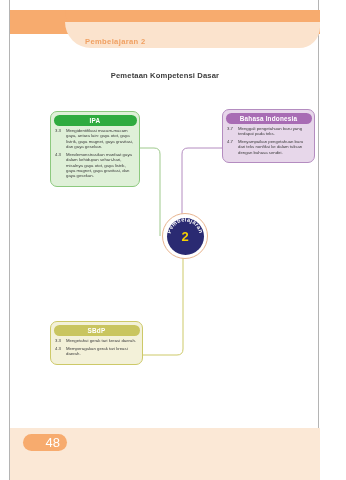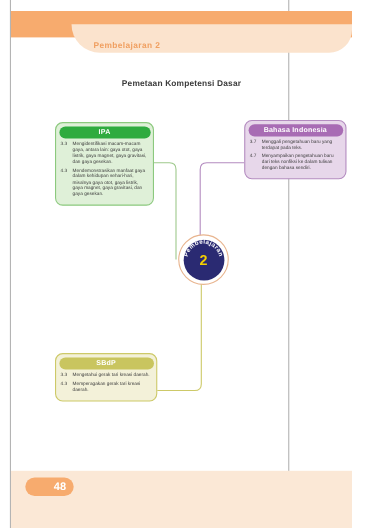--- a/index.html
+++ b/index.html
@@ -18,21 +18,21 @@
   #page-root {
     position: relative;
     width: 346px;
     height: 480px;
     background: #ffffff;
   }
   .page-sheet {
     position: absolute;
     left: 9px;
     top: 0px;
-    width: 254px;
+    width: 310px;
     height: 480px;
     background: #ffffff;
     border-left: 1px solid #b4b4b4;
     border-right: 1px solid #b4b4b4;
     box-sizing: border-box;
   }
 
   
   .banner-wrap {
     position: absolute;
@@ -260,22 +260,22 @@
     position: absolute;
     left: 13px;
     top: 434px;
     width: 44px;
     height: 17px;
     display: flex;
     align-items: center;
     justify-content: flex-end;
     padding-right: 7px;
     box-sizing: border-box;
-    font-size: 10px;
-    font-weight: 700;
+    font-size: 13px;
+    font-weight: 400;
     color: #ffffff;
   }
 </style>
 </head>
 <body>
 
 <div id="page-root">
   <div class="page-sheet">
 
     <div class="banner-wrap">

